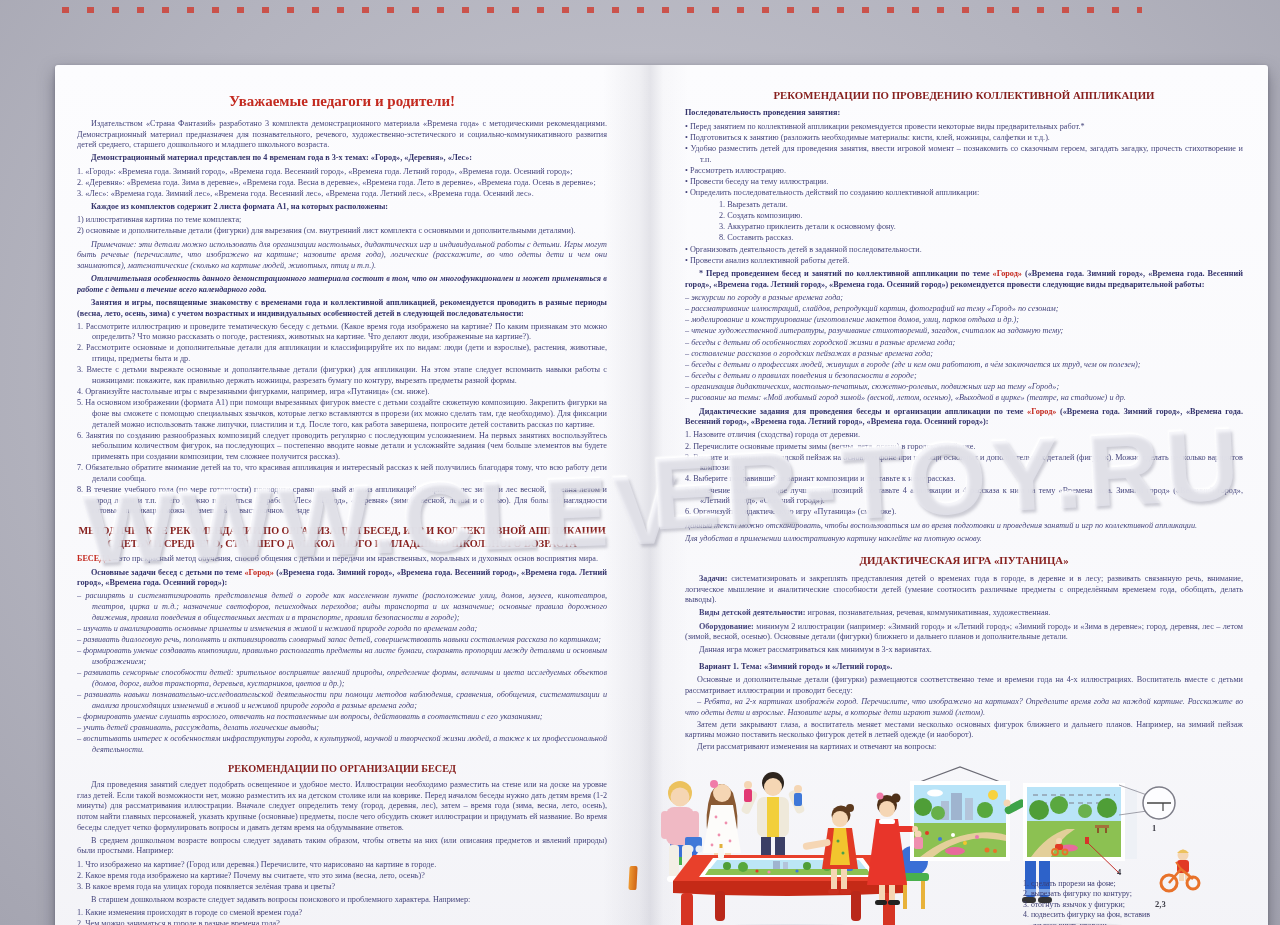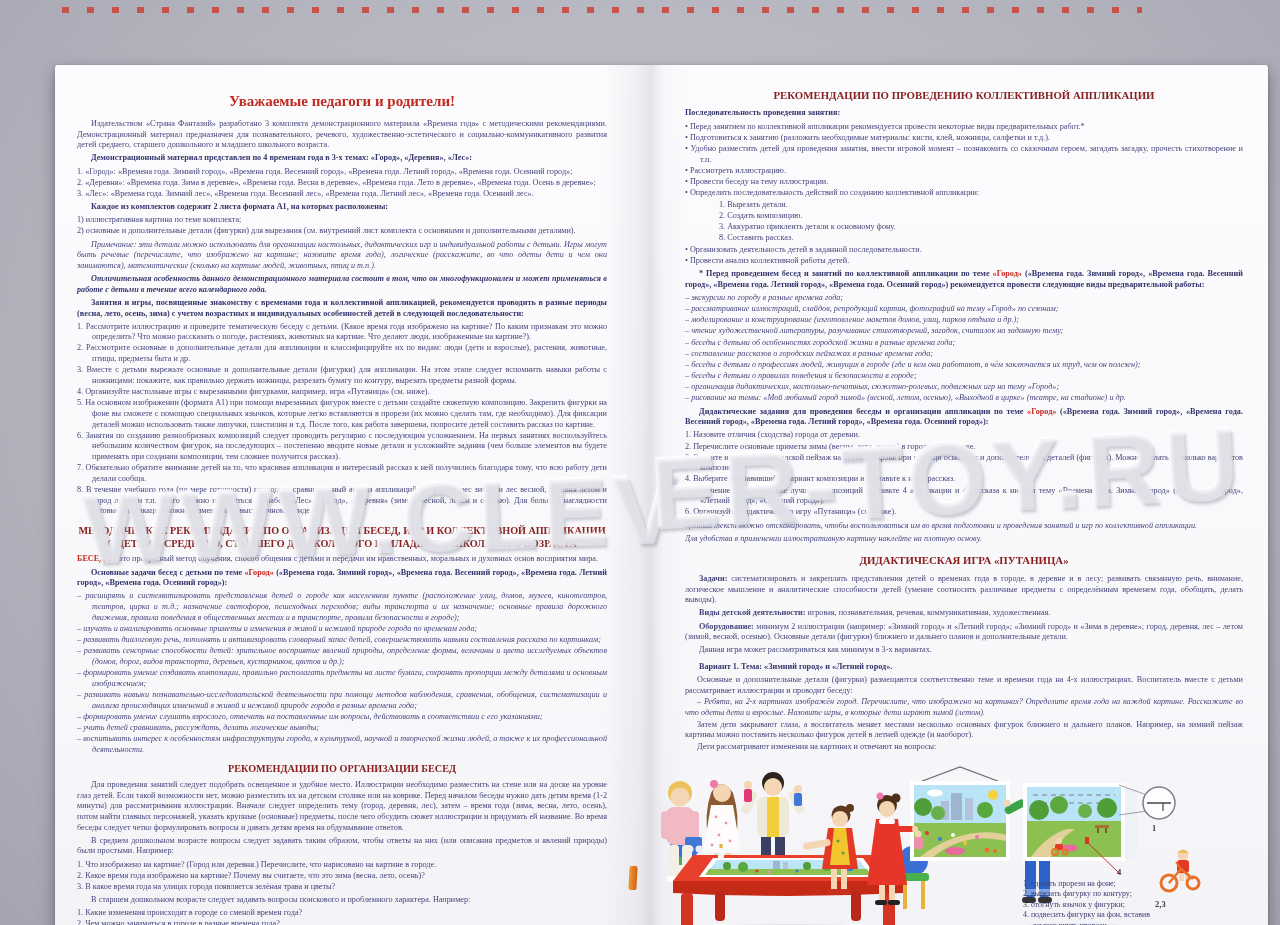--- a/index.html
+++ b/index.html
@@ -89,22 +89,22 @@
       <h2 class="caps">
         <span>МЕТОДИЧЕСКИЕ РЕКОМЕНДАЦИИ ПО ОРГАНИЗАЦИИ БЕСЕД, ИГР И КОЛЛЕКТИВНОЙ АППЛИКАЦИИ</span><br>
         <span>С ДЕТЬМИ СРЕДНЕГО, СТАРШЕГО ДОШКОЛЬНОГО И МЛАДШЕГО ШКОЛЬНОГО ВОЗРАСТА</span>
       </h2>
       <p class="t"><span class="red b">БЕСЕДА</span><span> – это прекрасный метод обучения, способ общения с детьми и передачи им нравственных, моральных и духовных основ восприятия мира.</span></p>
       <p class="t lead ind"><span>Основные задачи бесед с детьми по теме </span><span class="red">«Город»</span><span> («Времена года. Зимний город», «Времена года. Весенний город», «Времена года. Летний город», «Времена года. Осенний город»):</span></p>
       <div class="list it">
           <div class="li dlg">–  расширять и систематизировать представления детей о городе как населенном пункте (расположение улиц, домов, музеев, кинотеатров, театров, цирка и т.д.; назначение светофоров, пешеходных переходов; виды транспорта и их назначение; основные правила дорожного движения, правила поведения в общественных местах и в транспорте, правила безопасности в городе);</div>
           <div class="li dlg">–  изучать и анализировать основные приметы и изменения в живой и неживой природе города по временам года;</div>
           <div class="li dlg">–  развивать диалоговую речь, пополнять и активизировать словарный запас детей, совершенствовать навыки составления рассказа по картинкам;</div>
+          <div class="li dlg">–  формировать умение создавать композиции, правильно располагать предметы на листе бумаги, сохранять пропорции между деталями и основным изображением;</div>
           <div class="li dlg">–  развивать сенсорные способности детей: зрительное восприятие явлений природы, определение формы, величины и цвета исследуемых объектов (домов, дорог, видов транспорта, деревьев, кустарников, цветов и др.);</div>
-          <div class="li dlg">–  формировать умение создавать композиции, правильно располагать предметы на листе бумаги, сохранять пропорции между деталями и основным изображением;</div>
           <div class="li dlg">–  развивать навыки познавательно-исследовательской деятельности при помощи методов наблюдения, сравнения, обобщения, систематизации и анализа происходящих изменений в живой и неживой природе города в разные времена года;</div>
           <div class="li dlg">–  формировать умение слушать взрослого, отвечать на поставленные им вопросы, действовать в соответствии с его указаниями;</div>
           <div class="li dlg">–  учить детей сравнивать, рассуждать, делать логические выводы;</div>
           <div class="li dlg">–  воспитывать интерес к особенностям инфраструктуры города, к культурной, научной и творческой жизни людей, а также к их профессиональной деятельности.</div>
         </div>
       <h2 class="caps">РЕКОМЕНДАЦИИ ПО ОРГАНИЗАЦИИ БЕСЕД</h2>
       <p class="t ind">Для проведения занятий следует подобрать освещенное и удобное место. Иллюстрации необходимо разместить на стене или на доске на уровне глаз детей. Если такой возможности нет, можно разместить их на детском столике или на коврике. Перед началом беседы нужно дать детям время (1-2 минуты) для рассматривания иллюстрации. Вначале следует определить тему (город, деревня, лес), затем – время года (зима, весна, лето, осень), потом найти главных персонажей, указать крупные (основные) предметы, после чего обсудить сюжет иллюстрации и придумать ей название. Во время беседы следует четко формулировать вопросы и давать детям время на обдумывание ответов.</p>
       <p class="t ind">В среднем дошкольном возрасте вопросы следует задавать таким образом, чтобы ответы на них (или описания предметов и явлений природы) были простыми. Например:</p>
       <div class="list">
           <div class="li">1.  Что изображено на картине? (Город или деревня.) Перечислите, что нарисовано на картине в городе.</div>

